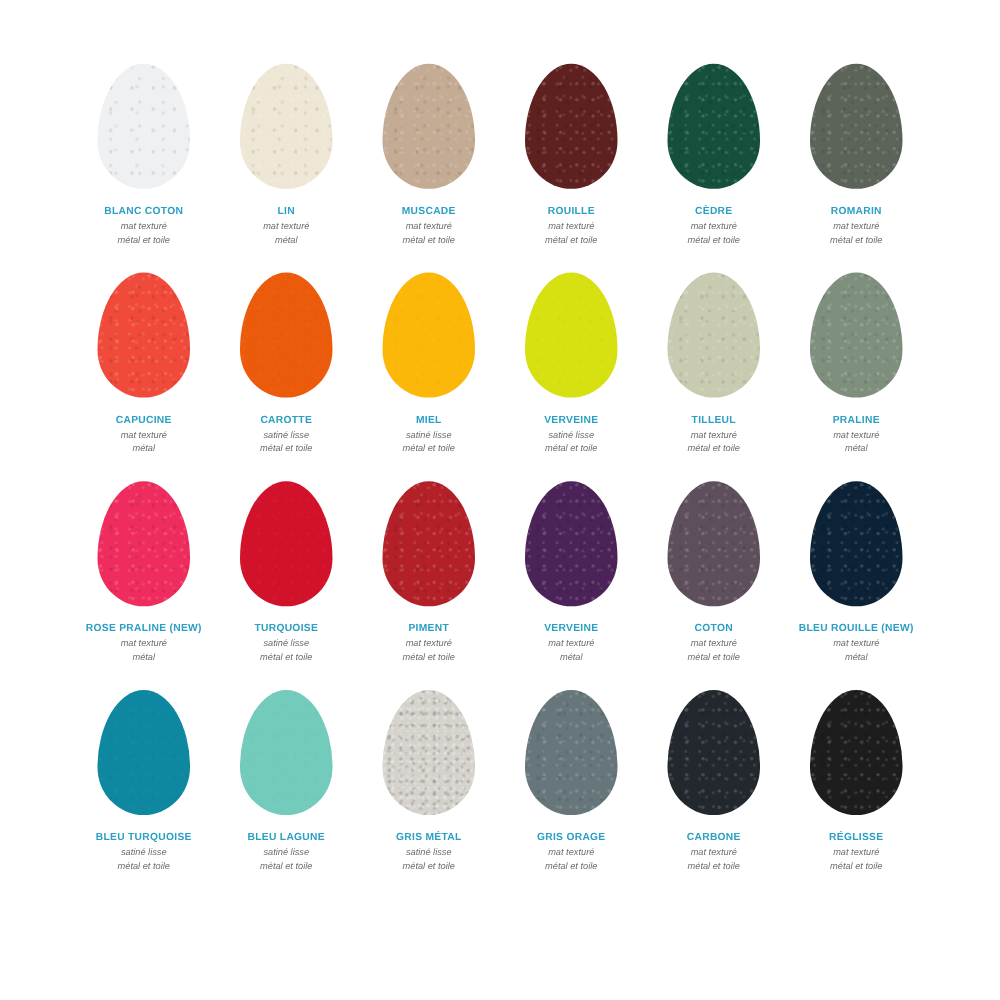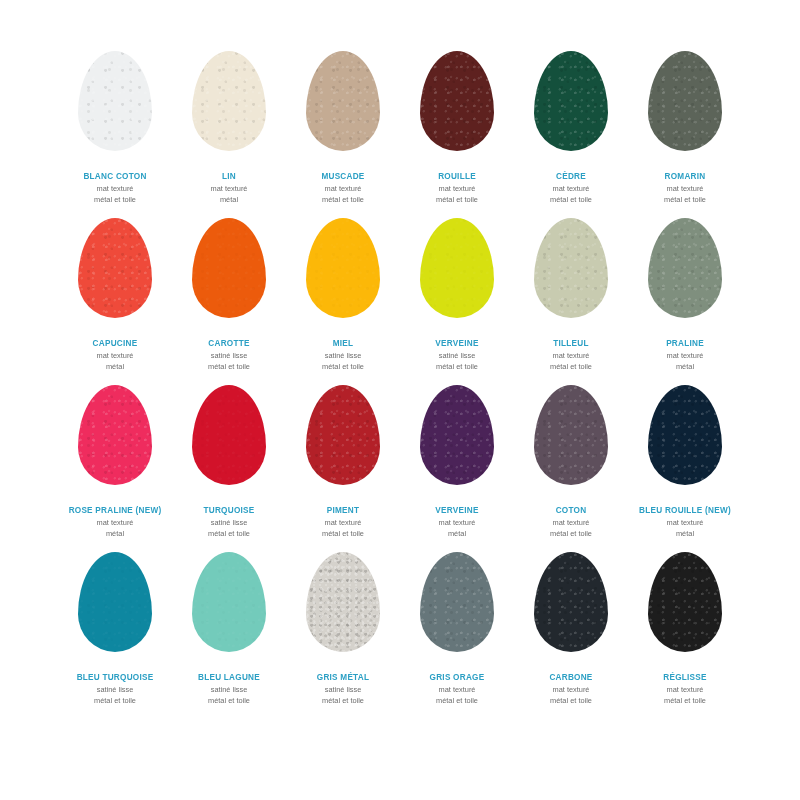--- a/index.html
+++ b/index.html
@@ -68,26 +68,27 @@
     opacity: .5;
     background-size: 7px 7px, 9px 9px, 6px 6px, 11px 11px, 8px 8px, 10px 10px;
   }
   .swatch-label {
     font-size: 8.2px;
     font-weight: bold;
     letter-spacing: .25px;
     color: #2b9fc4;
     text-align: center;
     line-height: 1.2;
-    margin-top: 12px;
+    margin-top: 4px;
     white-space: nowrap;
   }
   .swatch-finish,
   .swatch-support {
     font-size: 7.4px;
+    font-style: italic;
     color: #6d6d6d;
     text-align: center;
     line-height: 1.45;
     white-space: nowrap;
   }
   .swatch-finish { margin-top: 2px; }
 </style>
 </head>
 <body>
 

